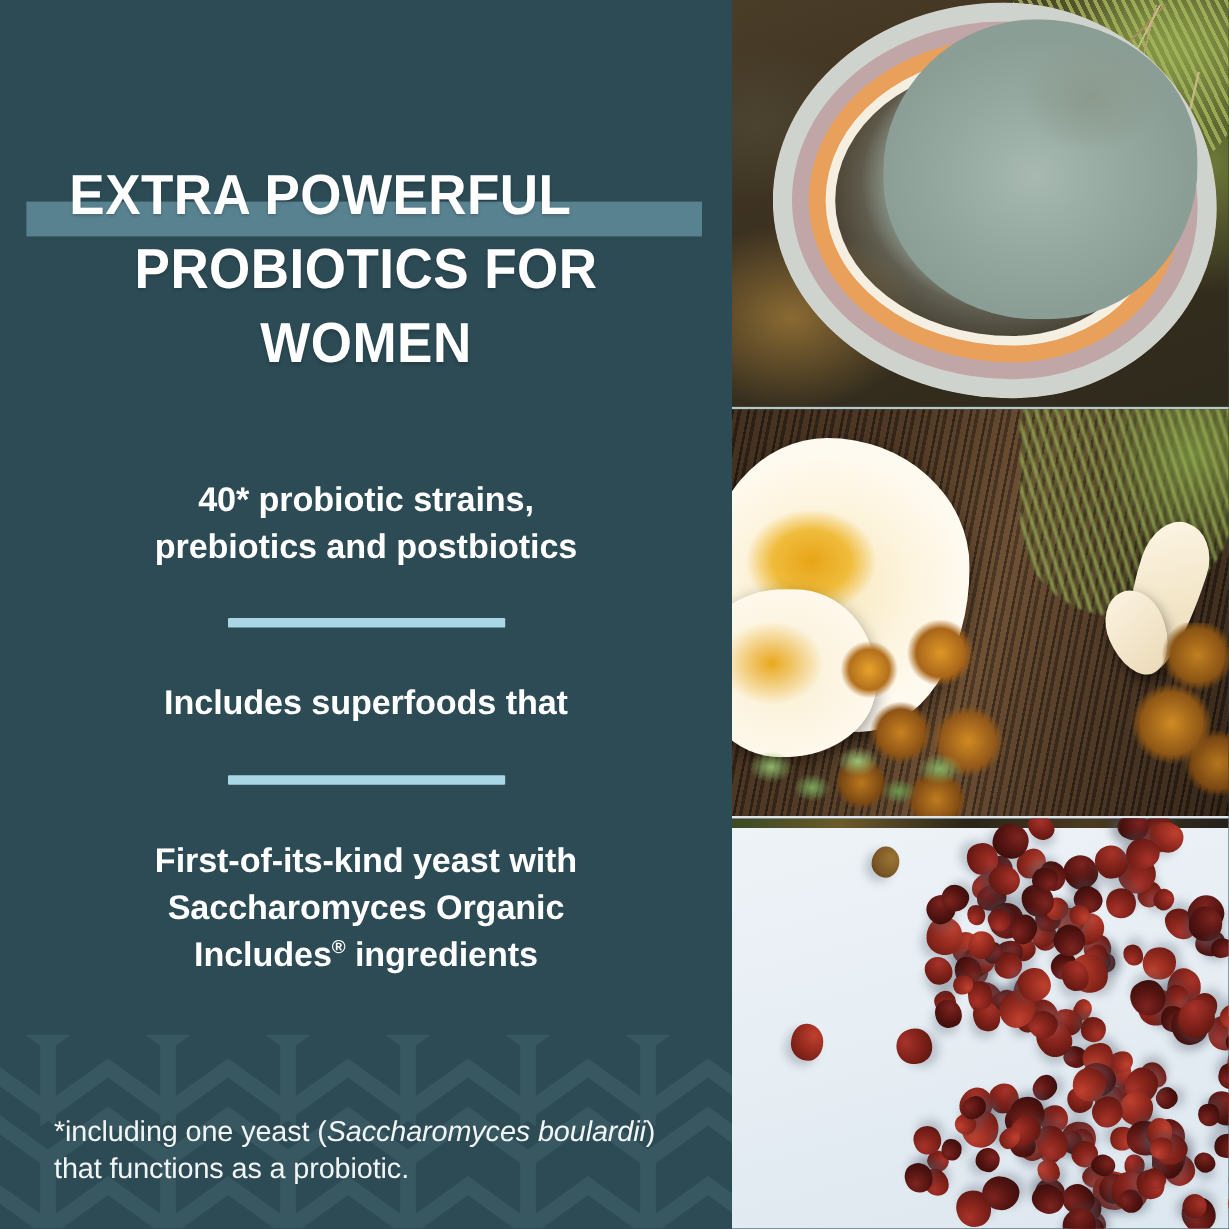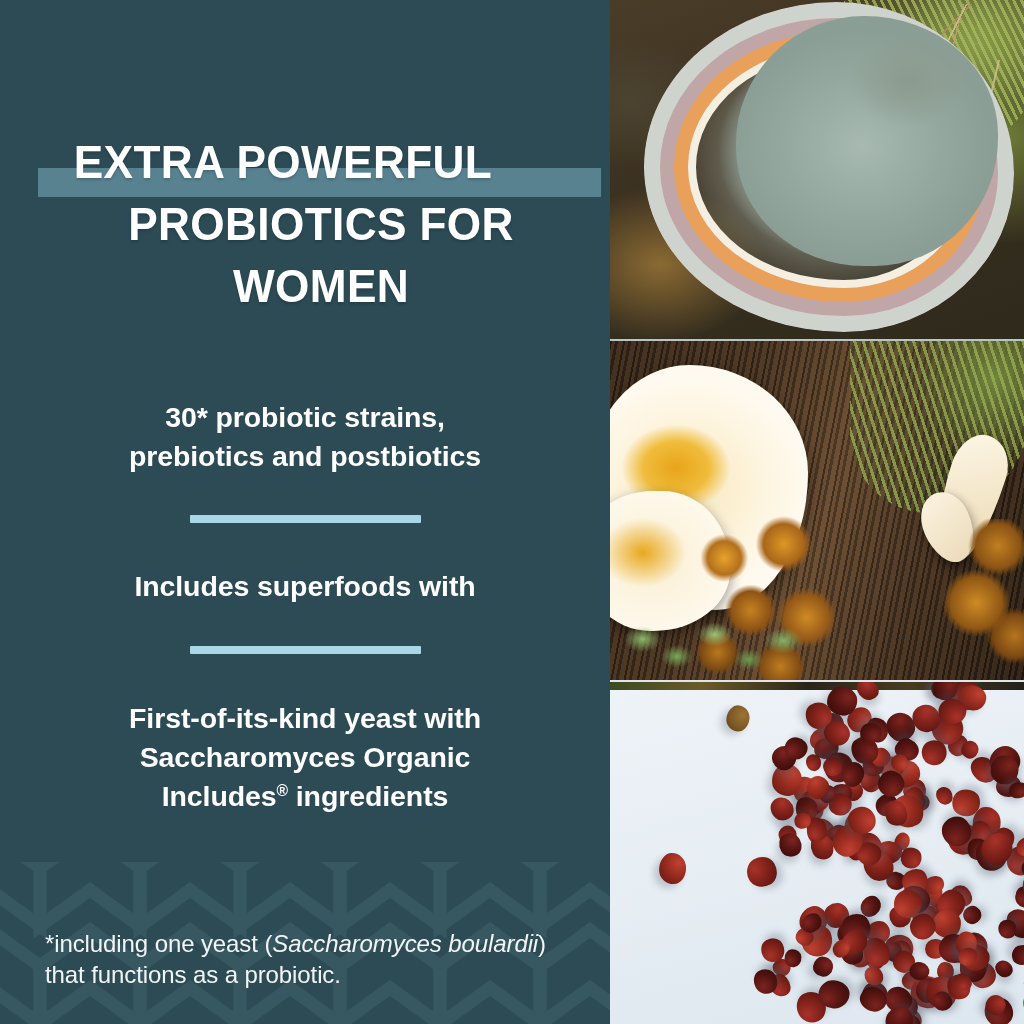--- a/index.html
+++ b/index.html
@@ -34,21 +34,21 @@
     top:862px; height:162px;
     opacity:0.5;
     pointer-events:none;
     overflow:hidden;
   }
   .watermark svg { display:block; width:100%; height:100%; }
 
   
   .headline-wrap {
     position:absolute;
-    left:16px; top:131px;
+    left:0; top:131px;
     width:610px;
   }
   .hl-highlight {
     position:absolute;
     left:22px; top:37px;
     width:563px; height:29px;
     background:#5d8797;
     opacity:0.92;
     z-index:0;
   }
@@ -372,28 +372,28 @@
       <h1 class="headline">
         <span class="hl-line hl-line-1">EXTRA POWERFUL</span>
         <span class="hl-line">PROBIOTICS FOR</span>
         <span class="hl-line">WOMEN</span>
       </h1>
     </div>
 
     <div class="benefits">
 
       <div class="benefit">
-        <span class="b-line">30* probiotic strains,</span>
+        <span class="b-line">40* probiotic strains,</span>
         <span class="b-line">prebiotics and postbiotics</span>
       </div>
 
       <div class="divider divider-gap-1"></div>
 
       <div class="benefit">
-        <span class="b-line">Includes superfoods with</span>
+        <span class="b-line">Includes superfoods that</span>
       </div>
 
       <div class="divider divider-gap-2"></div>
 
       <div class="benefit">
         <span class="b-line">First-of-its-kind yeast with</span>
         <span class="b-line">Saccharomyces Organic</span>
         <span class="b-line"><span>Includes</span><span class="sup-reg">®</span><span> ingredients</span></span>
       </div>
 

